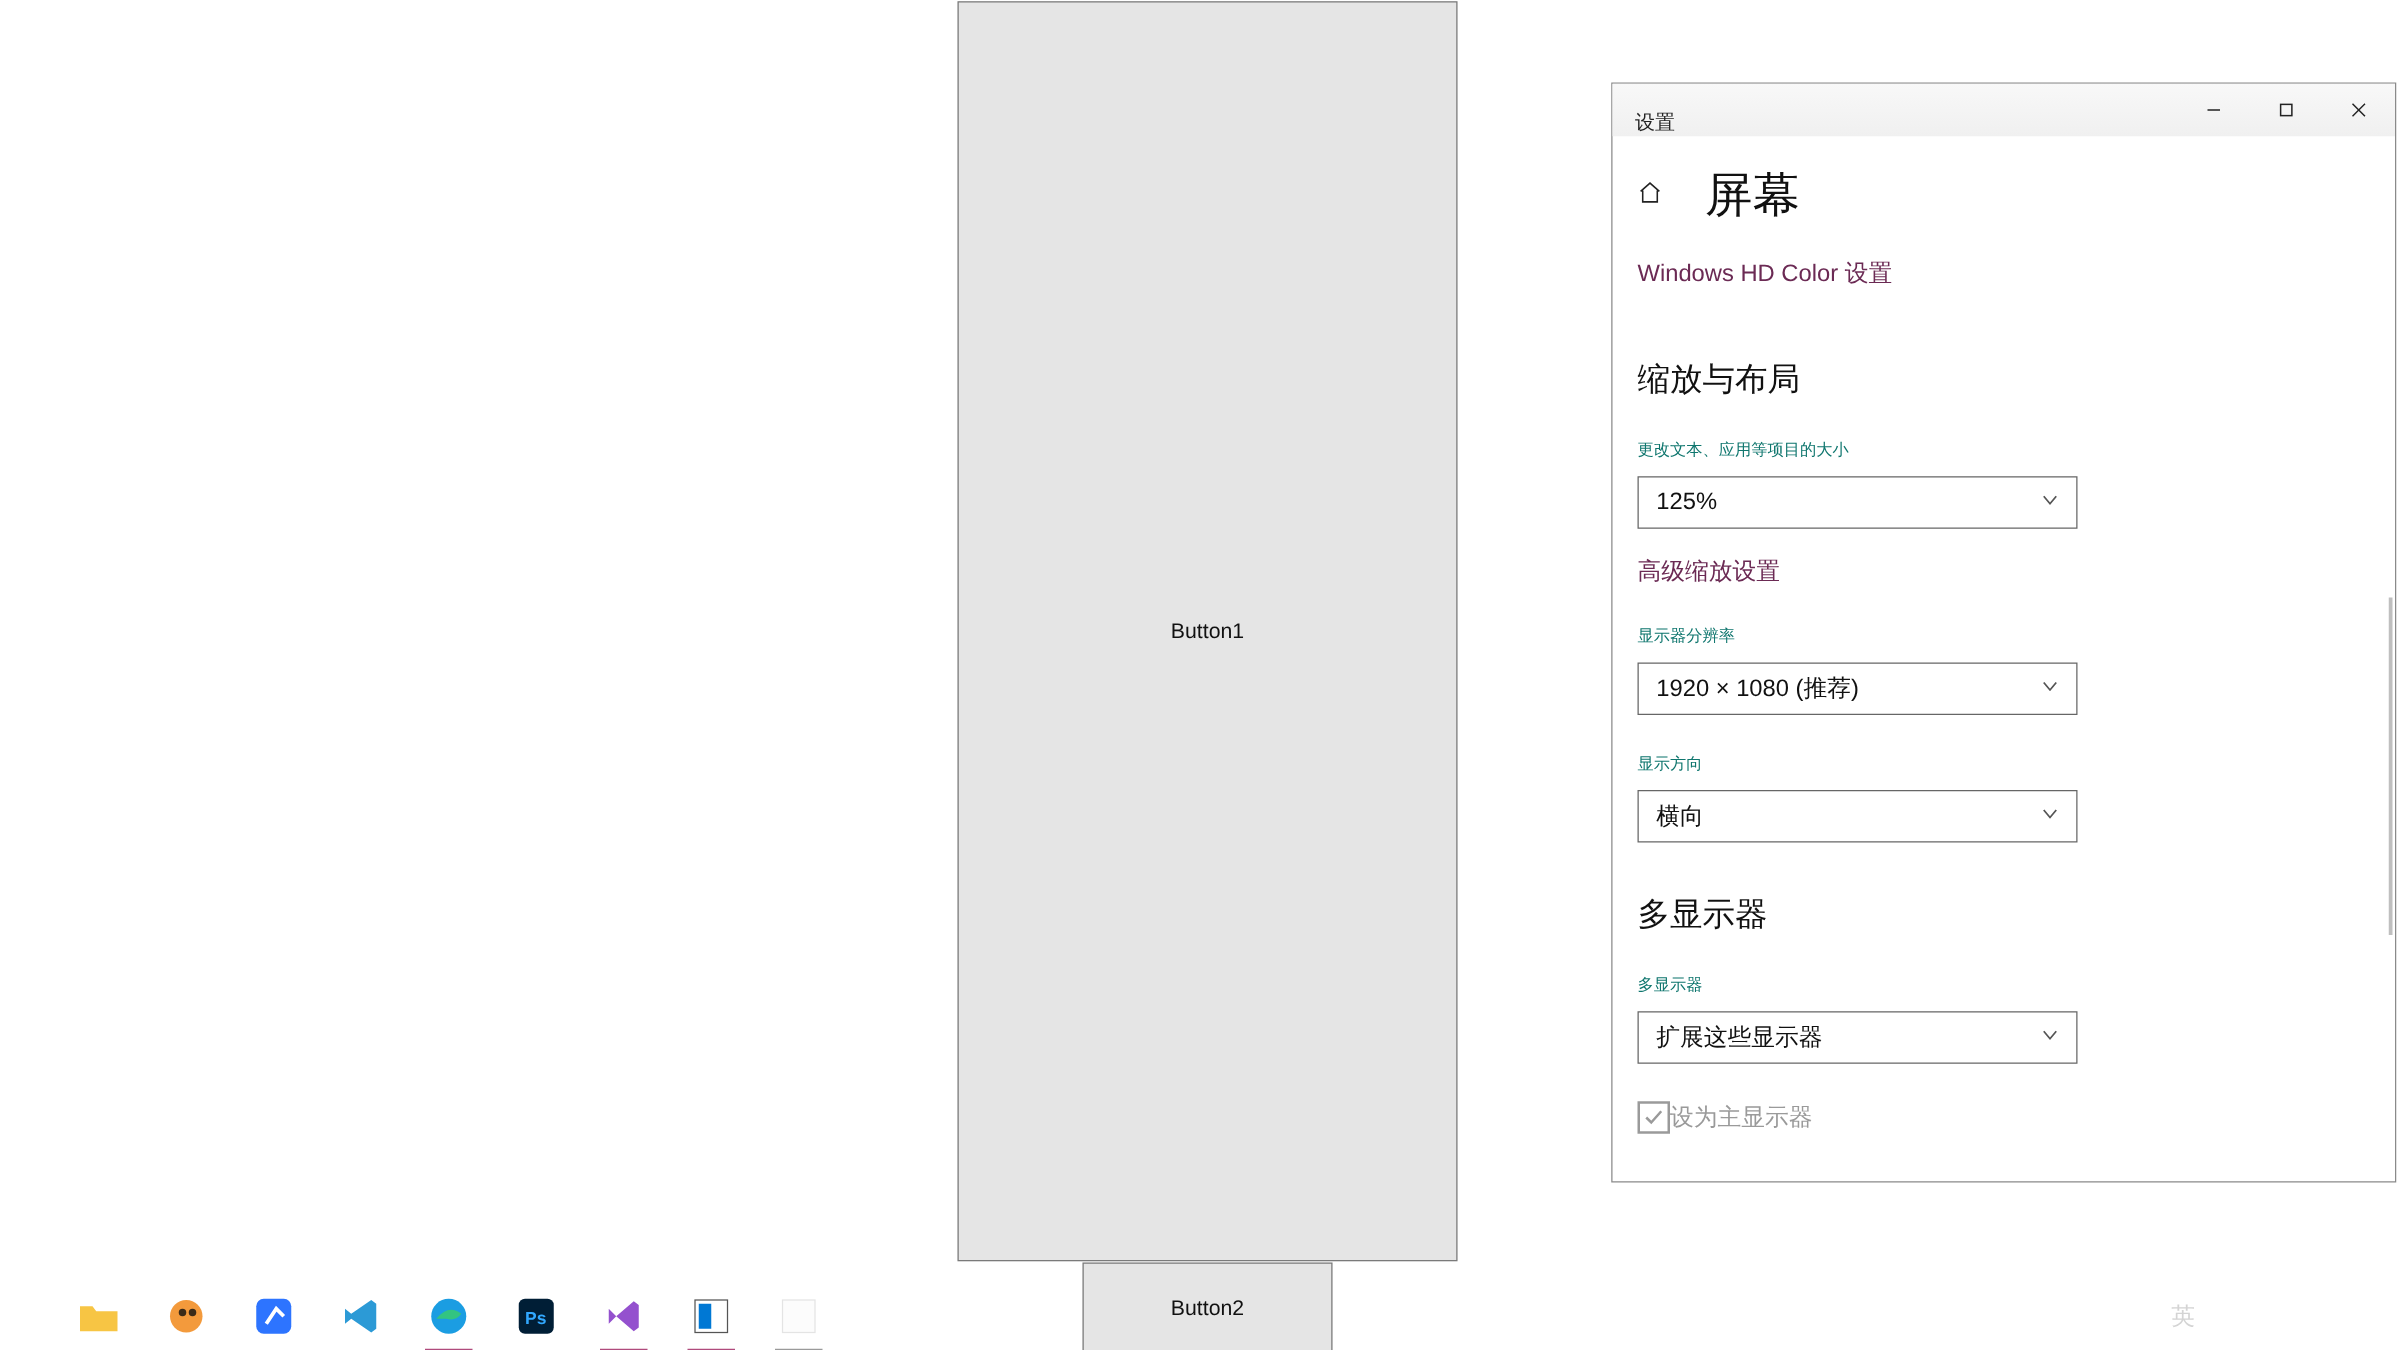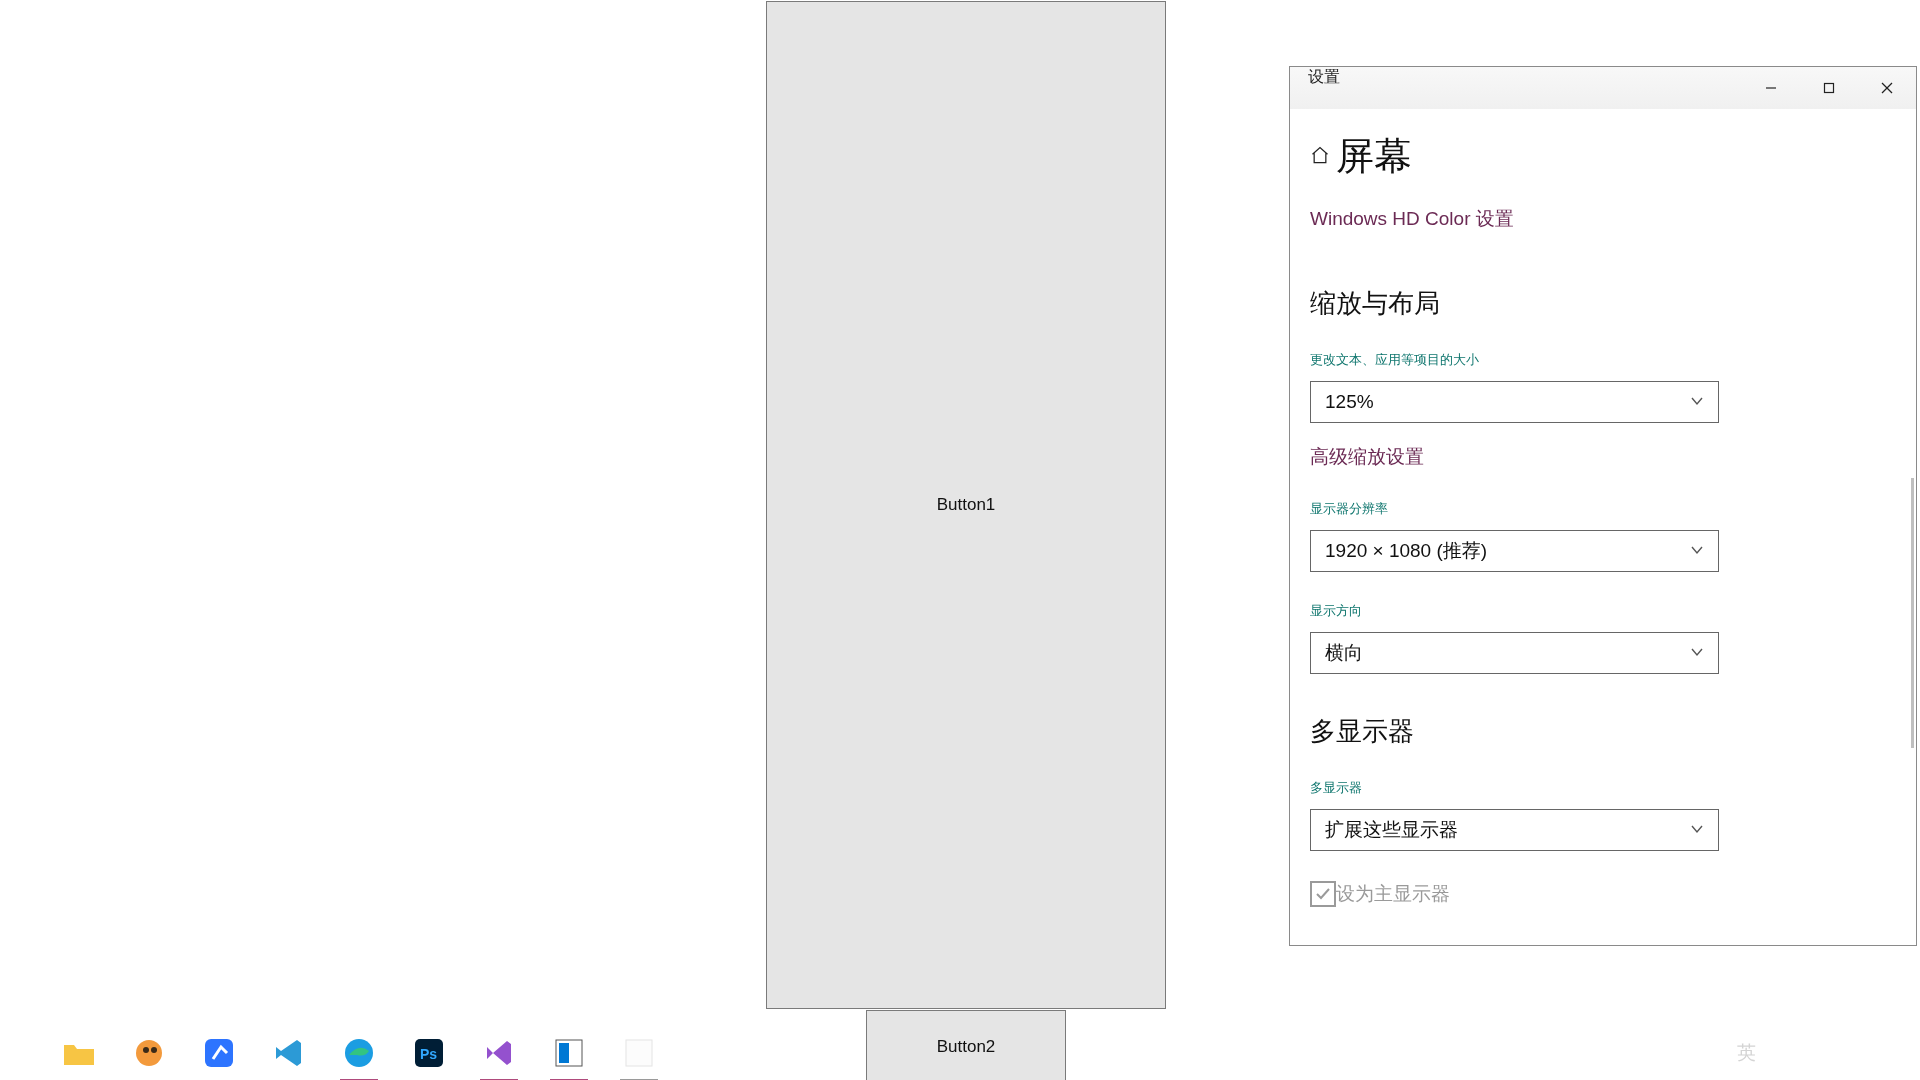--- a/index.html
+++ b/index.html
@@ -36,36 +36,36 @@
     position: absolute;
     left: 1289px; top: 66px;
     width: 628px; height: 880px;
     background: #ffffff;
     border: 1px solid #8a8a8a;
     display: flex; flex-direction: column;
   }
   .settings-titlebar {
     height: 42px;
     background: linear-gradient(to bottom, #f8f8f8, #f0f0f0);
-    display: flex; align-items: flex-start; justify-content: space-between;
+    display: flex; align-items: flex-end; justify-content: space-between;
     padding-left: 18px;
   }
   .settings-title { font-size: 16px; color: #222; }
   .winbtns { display: flex; height: 100%; }
   .winbtn {
     width: 58px; height: 42px;
     display: flex; align-items: center; justify-content: center;
     color: #222;
     cursor: default;
   }
   .winbtn svg { width: 12px; height: 12px; stroke: #222; stroke-width: 1.2; fill: none; }
 
   .settings-header {
     padding: 22px 20px 10px 20px;
-    display: flex; align-items: center; gap: 6px;
+    display: flex; align-items: center; gap: 34px;
   }
   .home-icon svg { width: 20px; height: 20px; stroke: #222; stroke-width: 1.5; fill: none; }
   .settings-header-title { font-size: 38px; font-weight: 400; color: #111; }
 
   .settings-body {
     padding: 0 20px 10px 20px;
     overflow: hidden;
     position: relative;
     flex: 1;
   }
@@ -78,21 +78,21 @@
   .section-title {
     font-size: 26px; font-weight: 400; color: #111;
     margin-top: 54px;
   }
   .field-label {
     font-size: 13px; color: #0f766e; margin-top: 30px;
   }
   .multi-title { margin-top: 40px; }
   .combo {
     margin-top: 12px;
-    width: 409px; height: 42px;
+    width: 352px; height: 42px;
     border: 1px solid #666;
     display: flex; align-items: center; justify-content: space-between;
     padding: 0 14px;
     font-size: 19px; color: #111;
     background: #ffffff;
   }
   .combo .chev svg { width: 14px; height: 14px; stroke: #555; stroke-width: 1.4; fill: none; }
 
   .checkbox-row {
     display: flex; align-items: center; 

